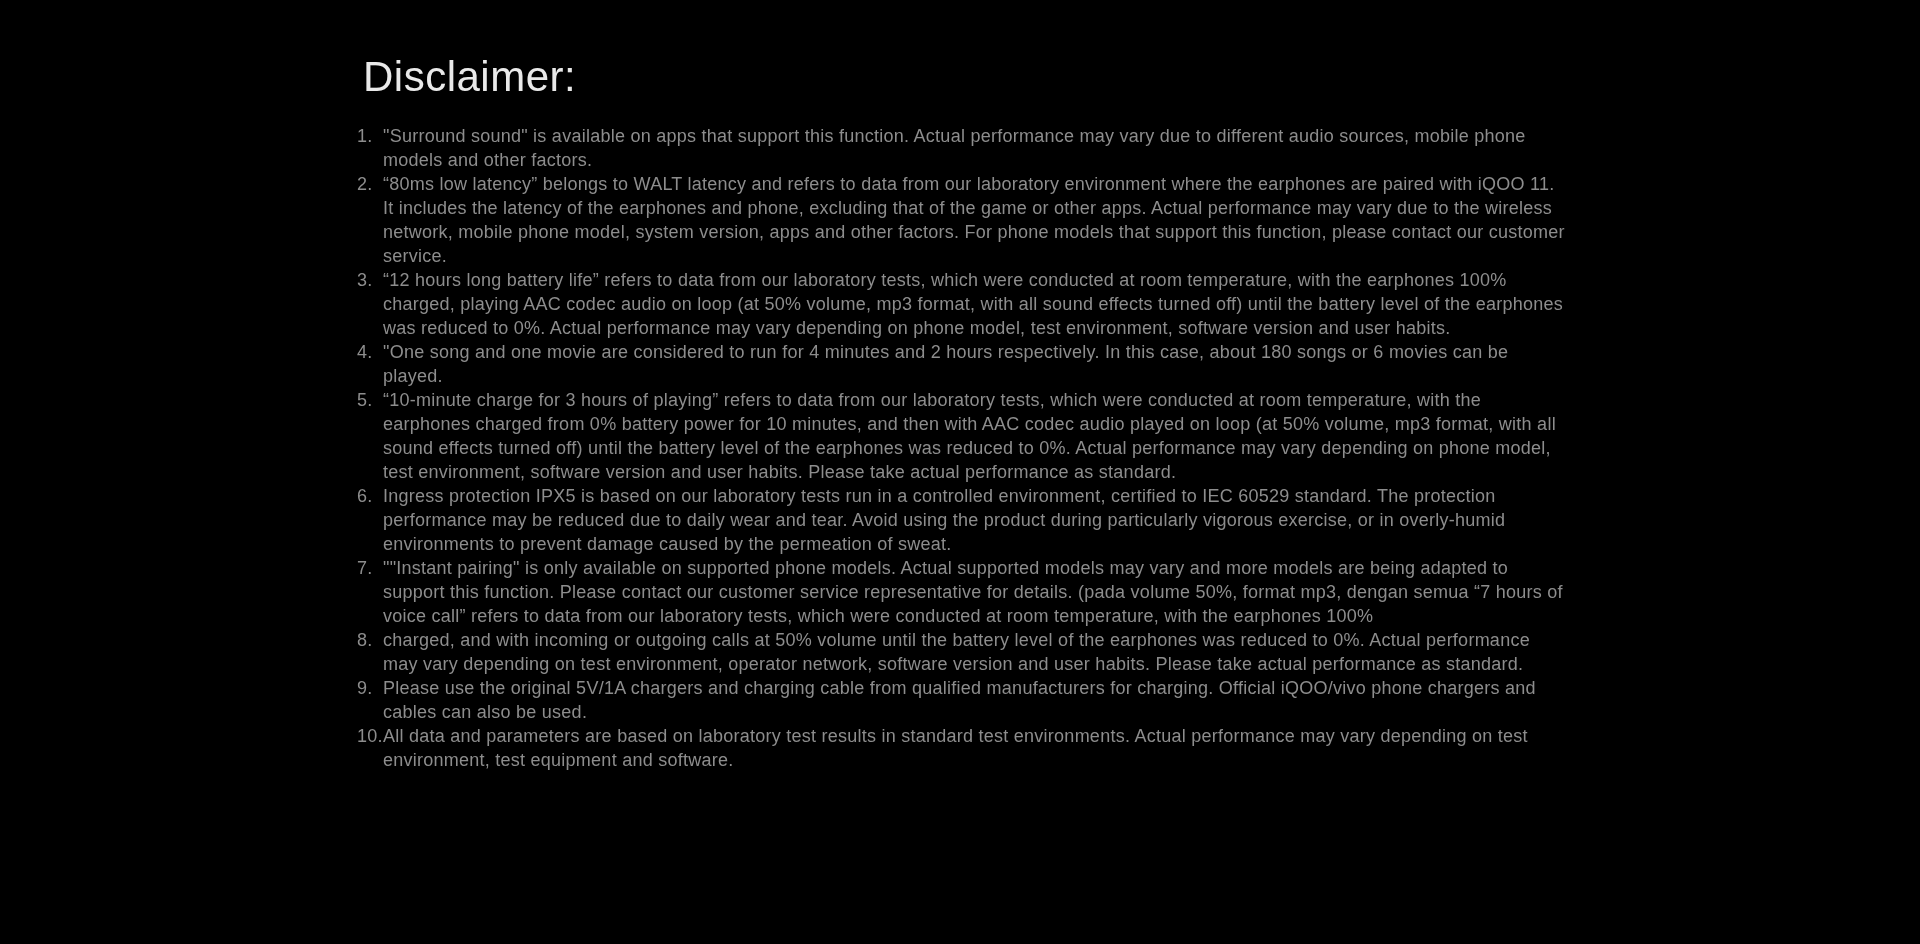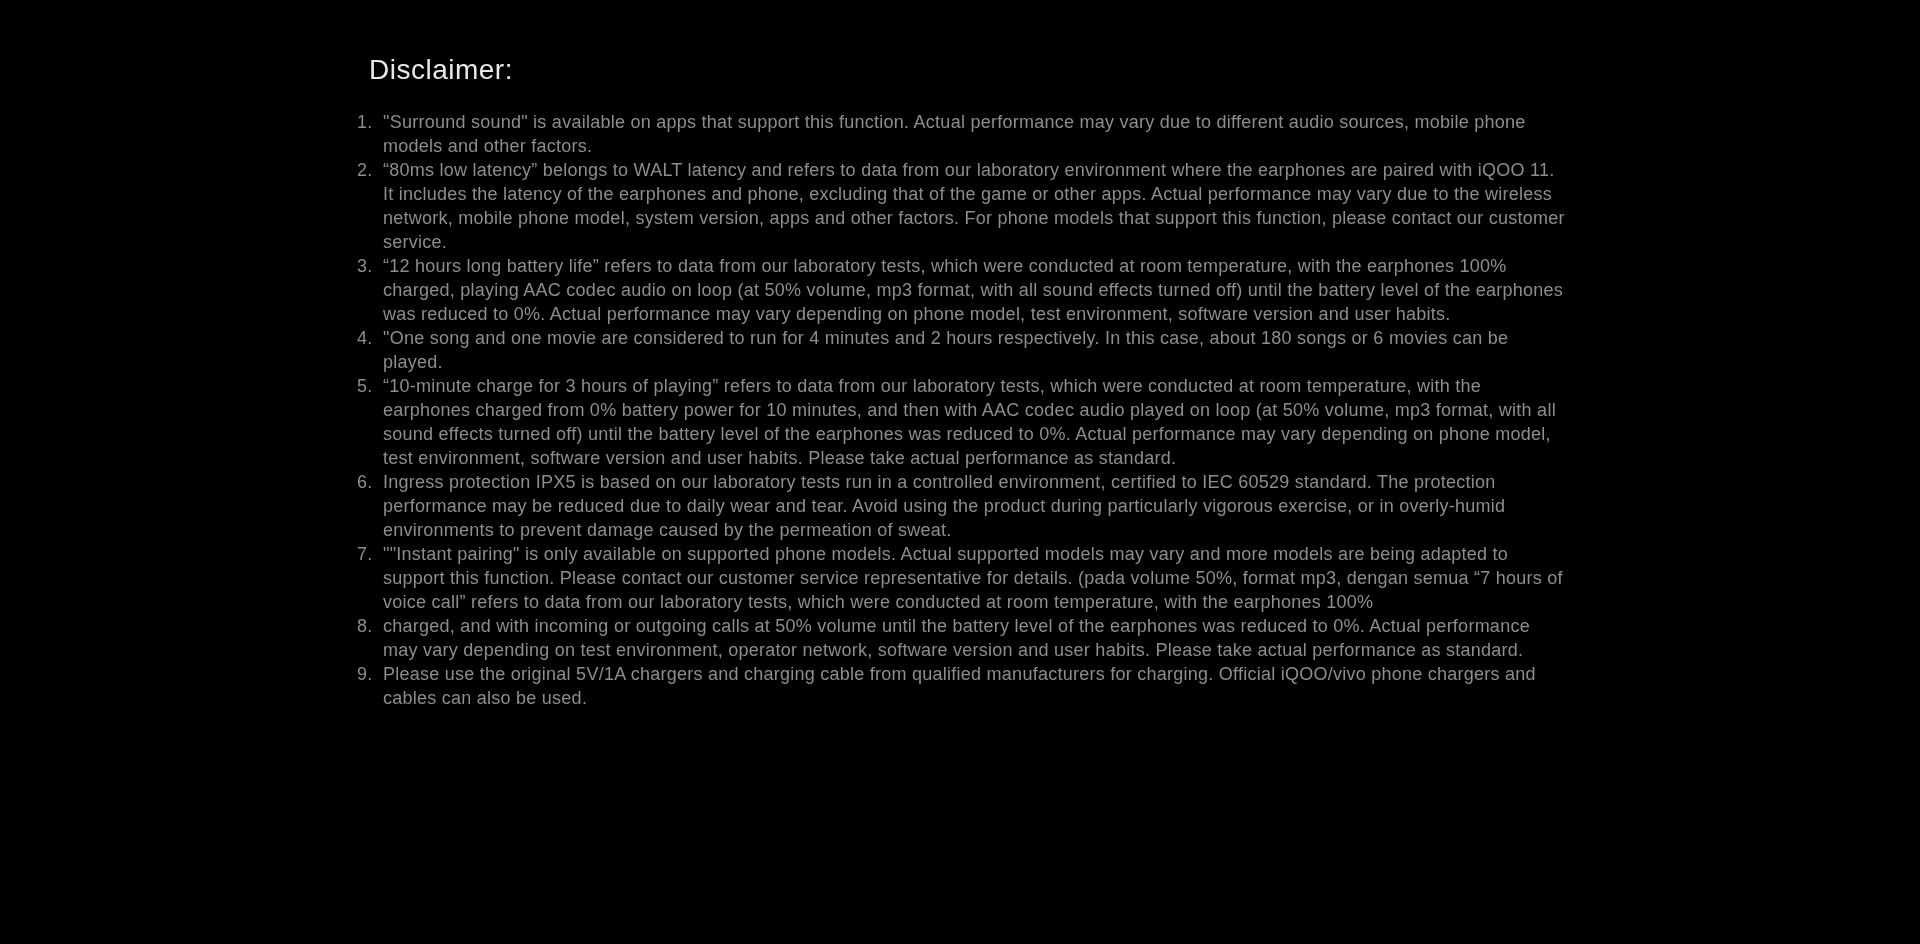--- a/index.html
+++ b/index.html
@@ -14,22 +14,22 @@
     overflow: hidden;
     position: relative;
   }
   .disclaimer-section {
     position: absolute;
     left: 357px;
     top: 56px;
     width: 1212px;
   }
   .page-title {
-    margin: 0 0 26px 12px;
-    font-size: 28px;
+    margin: 0 0 26px 6px;
+    font-size: 42px;
     line-height: 1.0;
     font-weight: 500;
     color: #e9e9e9;
     letter-spacing: 0.5px;
   }
   .disclaimer-list {
     list-style: none;
     margin: 0;
     padding: 0;
     font-size: 18px;
@@ -84,14 +84,18 @@
         <span class="txt">""Instant pairing" is only available on supported phone models. Actual supported models may vary and more models are being adapted to support this function. Please contact our customer service representative for details. (pada volume 50%, format mp3, dengan semua “7 hours of voice call” refers to data from our laboratory tests, which were conducted at room temperature, with the earphones 100%</span>
       </li>
       <li>
         <span class="num">8.</span>
         <span class="txt">charged, and with incoming or outgoing calls at 50% volume until the battery level of the earphones was reduced to 0%. Actual performance may vary depending on test environment, operator network, software version and user habits. Please take actual performance as standard.</span>
       </li>
       <li>
         <span class="num">9.</span>
         <span class="txt">Please use the original 5V/1A chargers and charging cable from qualified manufacturers for charging. Official iQOO/vivo phone chargers and cables can also be used.</span>
       </li>
+      <li>
+        <span class="num">10.</span>
+        <span class="txt">All data and parameters are based on laboratory test results in standard test environments. Actual performance may vary depending on test environment, test equipment and software.</span>
+      </li>
     </ol>
 </div>
 
 </body></html>

